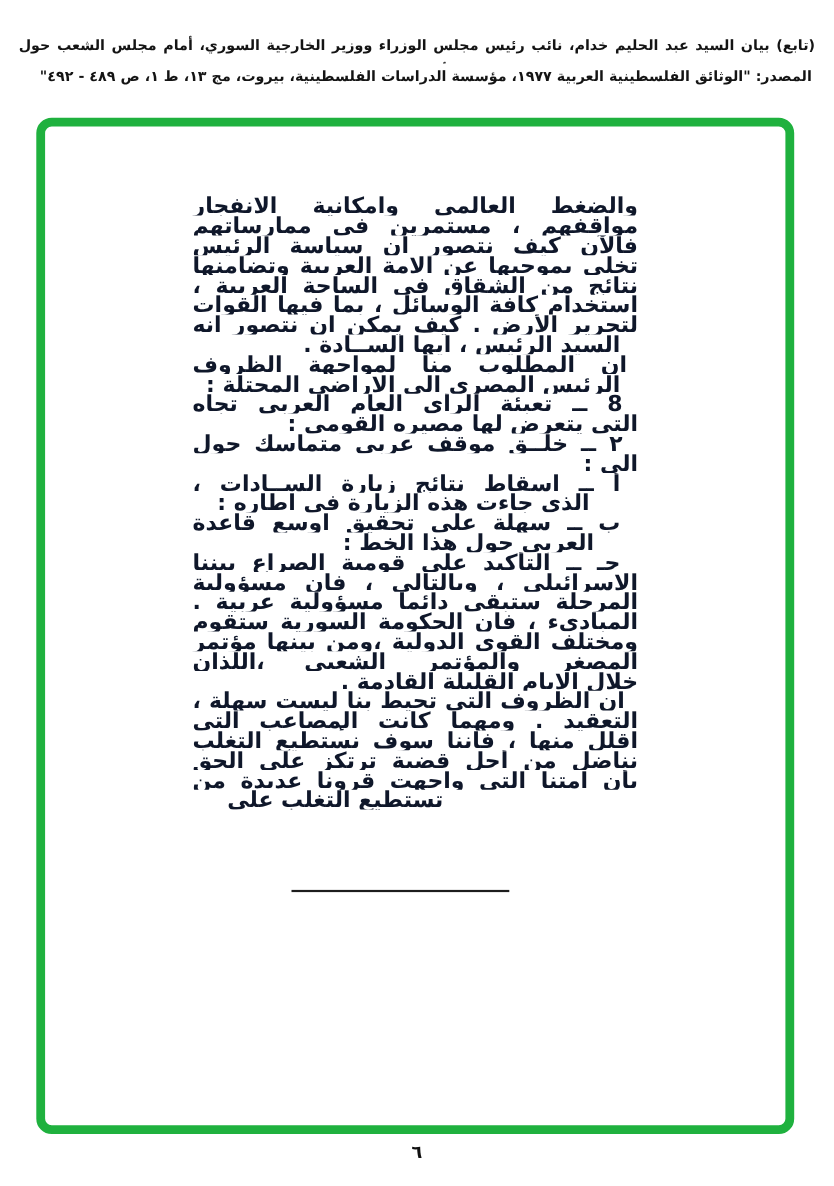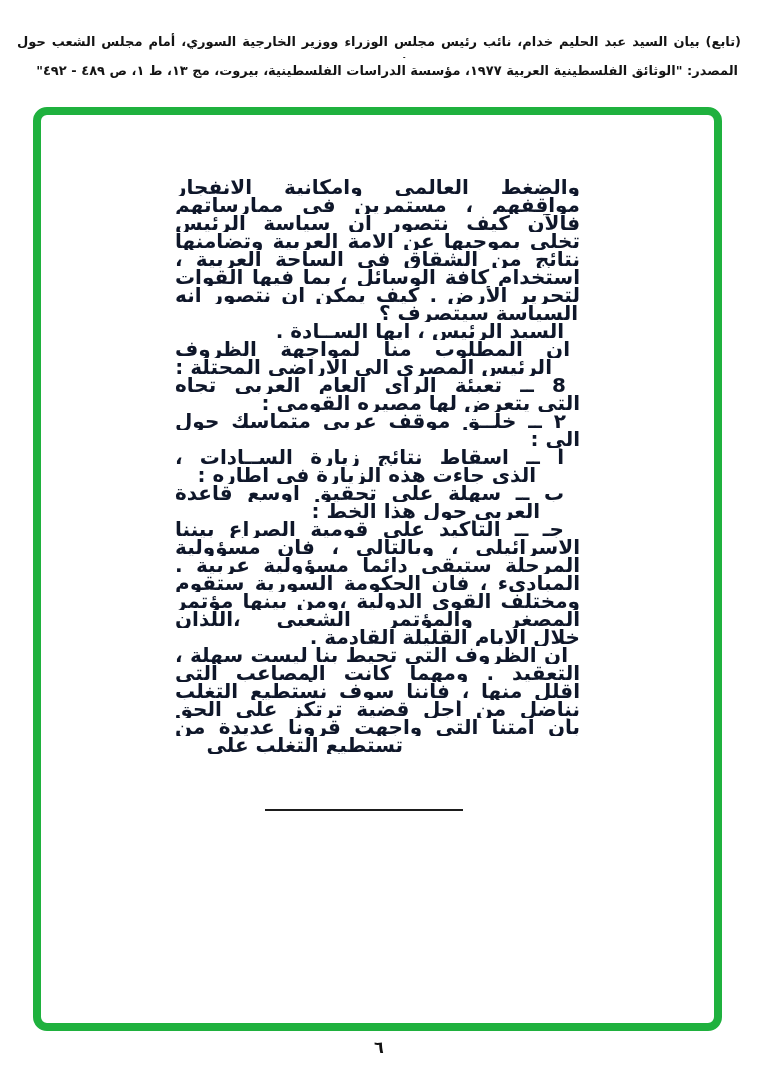--- a/index.html
+++ b/index.html
@@ -107,24 +107,23 @@
   <div class="green-frame" style="border-color: rgb(31, 177, 62);"></div>
 
   <div class="body-text" id="body-text">
       <div class="line justify">والضغط العالمي وامكانية الانفجار العسكري ، متعنتين في</div>
       <div class="line justify">مواقفهم ، مستمرين في ممارساتهم التوسعية والعدوانية ،</div>
       <div class="line justify">فالآن كيف نتصور ان سياسة الرئيس الســادات ، التي</div>
       <div class="line justify">تخلى بموجبها عن الامة العربية وتضامنها ، وخلق حالة</div>
       <div class="line justify">نتائج من الشقاق في الساحة العربية ، واعلن تخليه عن</div>
       <div class="line justify">استخدام كافة الوسائل ، بما فيها القوات المسلحة ،</div>
       <div class="line justify">لتحرير الأرض . كيف يمكن ان نتصور انه في ظل هذه</div>
-      <div class="line right" style="margin-right: 2px;">السياسة سيتصرف ؟</div>
       <div class="line right" style="margin-right: 16px;">السيد الرئيس ، ايها الســادة .</div>
       <div class="line justify" style="margin-right: 10px;">ان المطلوب منا لمواجهة الظروف الطارئة من جراء زيارة</div>
-      <div class="line right" style="margin-right: 28px;">الرئيس المصري الى الاراضي المحتلة :</div>
+      <div class="line right" style="margin-right: 16px;">الرئيس المصري الى الاراضي المحتلة :</div>
       <div class="line justify" style="margin-right: 14px;">8 ــ تعبئة الرأي العام العربي تجاه المخاطر الجدية</div>
       <div class="line right">التي يتعرض لها مصيره القومي :</div>
       <div class="line justify" style="margin-right: 14px;">٢ ــ خلــق موقف عربي متماسك حول خط عام يهدف</div>
       <div class="line right">الى :</div>
       <div class="line justify" style="margin-right: 16px;">أ ــ اسقاط نتائج زيارة الســادات ، والمخطط العام</div>
       <div class="line right" style="margin-right: 44px;">الذي جاءت هذه الزيارة في اطاره :</div>
       <div class="line justify" style="margin-right: 16px;">ب ــ سهلة على تحقيق اوسع قاعدة للتضــامن</div>
       <div class="line right" style="margin-right: 40px;">العربي حول هذا الخط :</div>
       <div class="line justify" style="margin-right: 16px;">جـ ــ التأكيد على قومية الصراع بيننا وبين العــدو</div>
       <div class="line justify">الاسرائيلي ، وبالتالي ، فان مسؤولية مواجهــة هذه</div>

